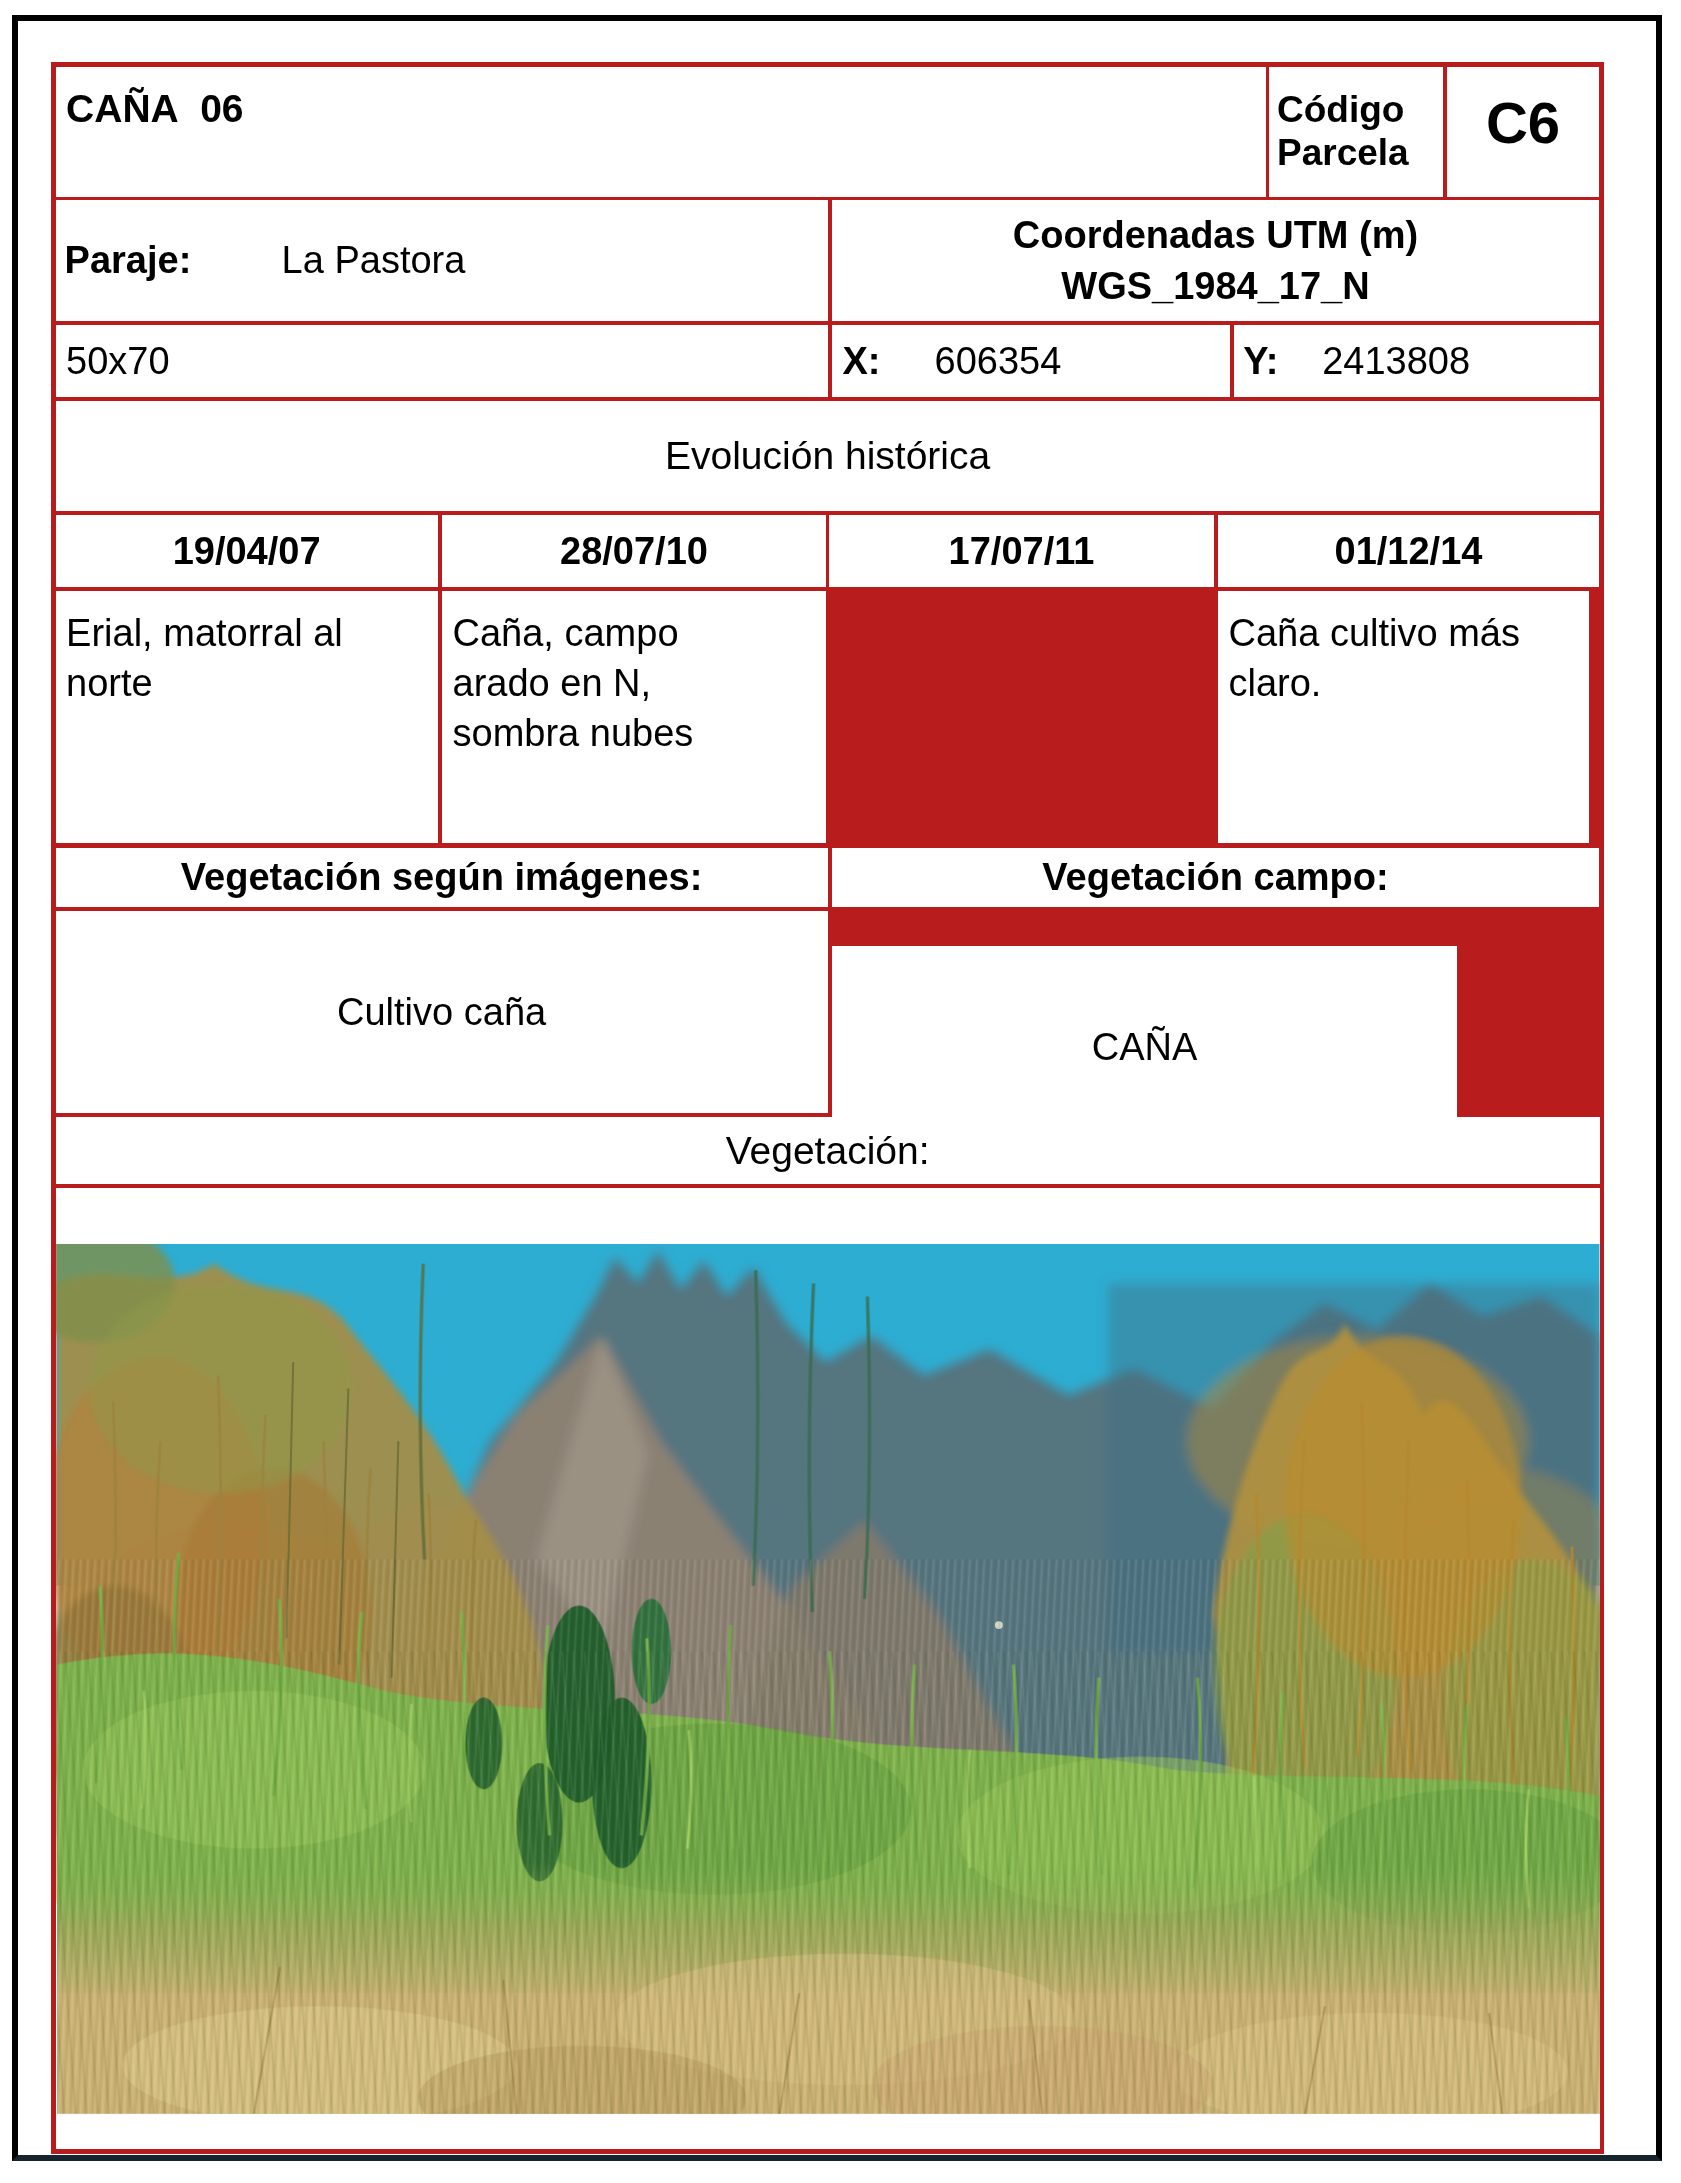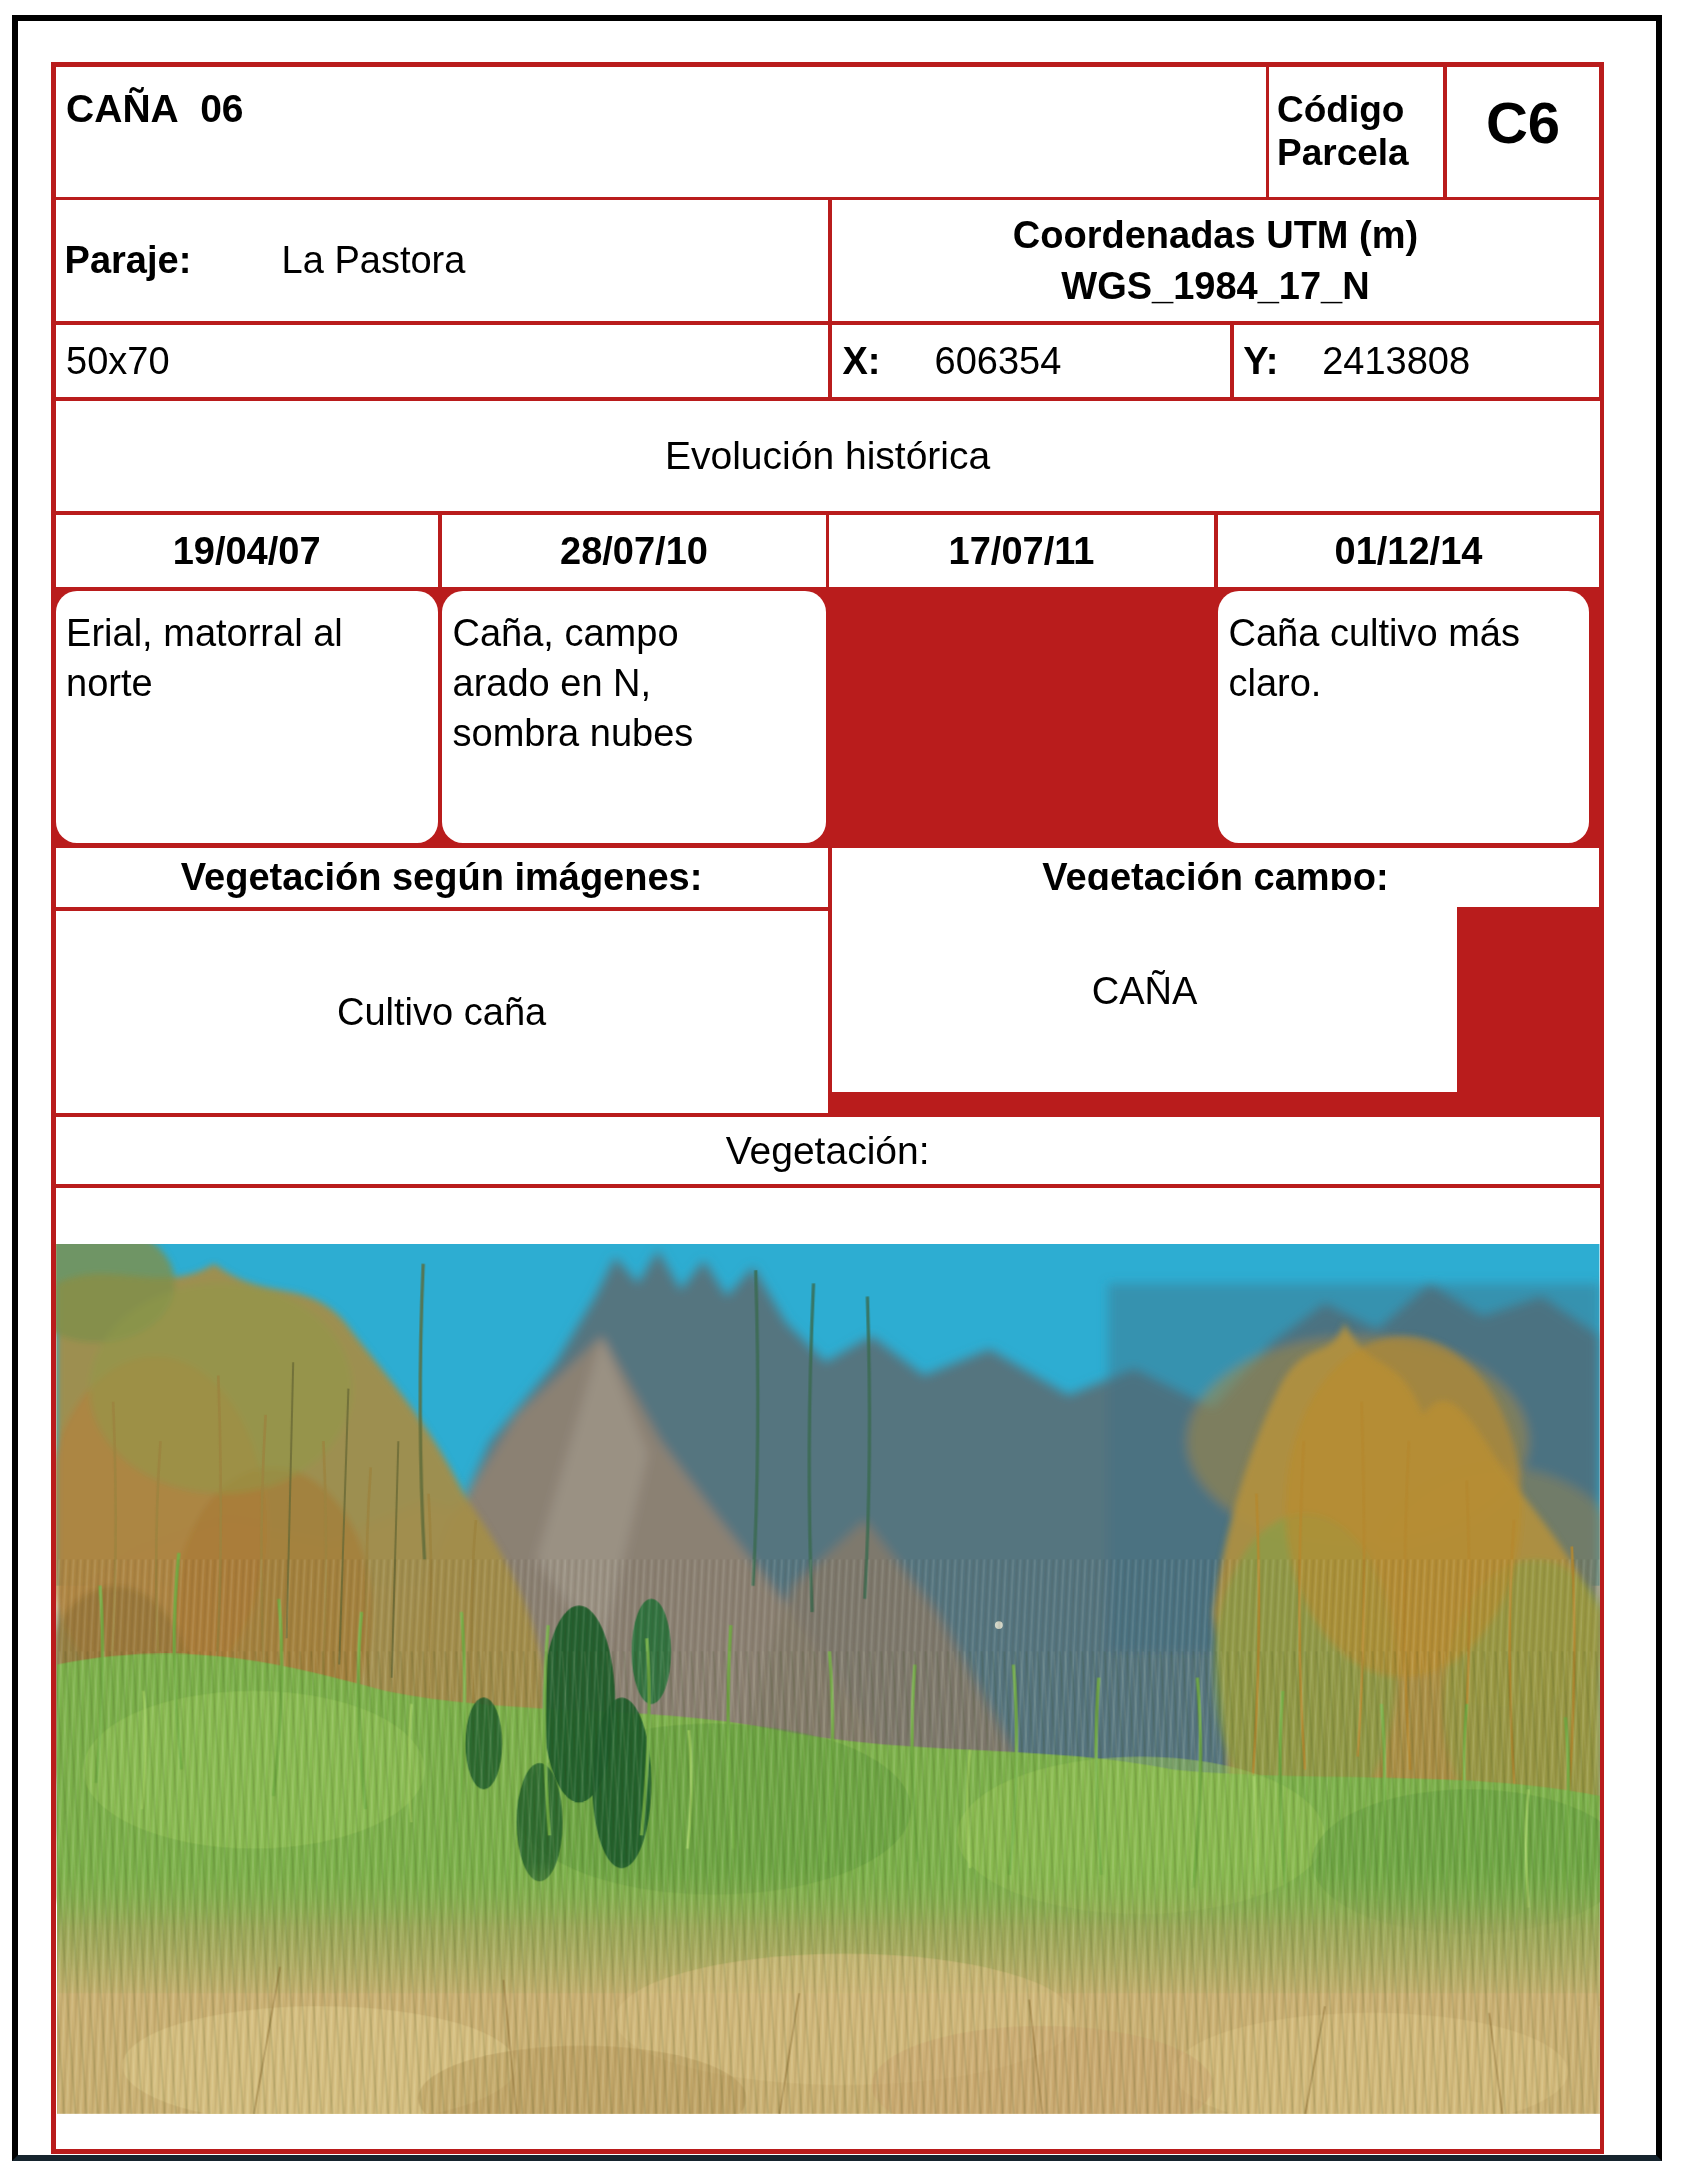--- a/index.html
+++ b/index.html
@@ -10,21 +10,21 @@
   .cell{position:absolute;background:#fff;box-sizing:border-box;overflow:hidden;
     font-size:38px;line-height:1.32;}
   .b{font-weight:bold;}
   .ctr{display:flex;align-items:center;justify-content:center;text-align:center;}
   .vctr{display:flex;align-items:center;}
   .multiline{white-space:pre-line;}
   .lbl{display:inline-block;font-weight:bold;}
   .title-cell{padding:16px 10.5px;font-size:39px;font-weight:bold;word-spacing:12px;}
   .codigo{padding:21px 8px;font-weight:bold;font-size:37px;line-height:1.18;white-space:pre-line;}
   .c6{font-size:58px;font-weight:bold;text-align:center;padding-top:18.4px;}
-  .desc{padding:17px 10.5px;white-space:pre-line;border-radius:21px;}
+  .desc{padding:17px 10.5px;white-space:pre-line;}
   .hdr{font-weight:normal;font-size:39px;}
   svg{display:block;}
 </style>
 </head>
 <body>
 
 <div class="frame"></div>
 
 <div class="tbl">
 
@@ -66,21 +66,21 @@
   <div class="cell desc" style="left:391px;top:529px;width:384px;height:252px">Caña, campo
 arado en N,
 sombra nubes</div>
   <div class="cell desc" style="left:1167px;top:529px;width:371px;height:252px">Caña cultivo más
 claro.</div>
 
   <div class="cell ctr b" style="left:4.6px;top:786px;width:772px;height:59px">Vegetación según imágenes:</div>
   <div class="cell ctr b" style="left:781px;top:786px;width:767px;height:59px">Vegetación campo:</div>
 
   <div class="cell ctr" style="left:4.6px;top:849px;width:772px;height:202px">Cultivo caña</div>
-  <div class="cell ctr" style="left:781px;top:828px;width:625px;height:202px">CAÑA</div>
+  <div class="cell ctr" style="left:781px;top:884px;width:625px;height:202px">CAÑA</div>
 
   <div class="cell ctr hdr" style="left:4.6px;top:1055px;width:1544px;height:67px">Vegetación:</div>
 
   <div class="cell" style="left:4.6px;top:1126px;width:1544px;height:961px">
     <svg style="position:absolute;left:0;top:56px" width="1544" height="870" viewBox="0 0 2348 1324" xmlns="http://www.w3.org/2000/svg">
       <defs>
         <filter id="soft" x="-5%" y="-5%" width="110%" height="110%">
             <feGaussianBlur stdDeviation="8"></feGaussianBlur>
           </filter>
         <filter id="soft2" x="-5%" y="-5%" width="110%" height="110%">

